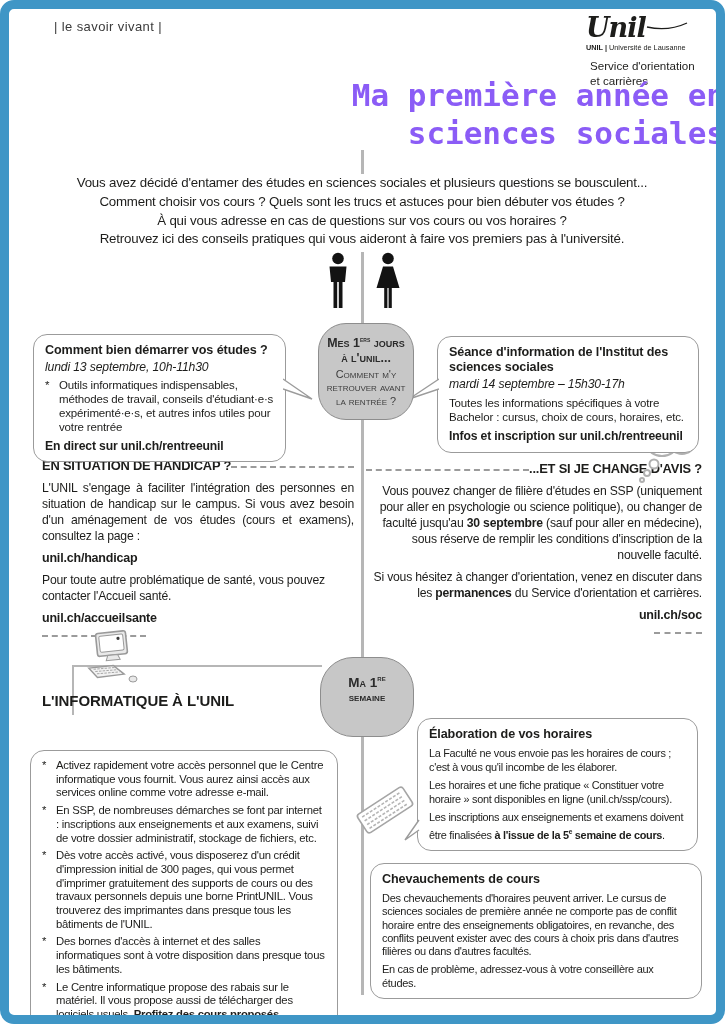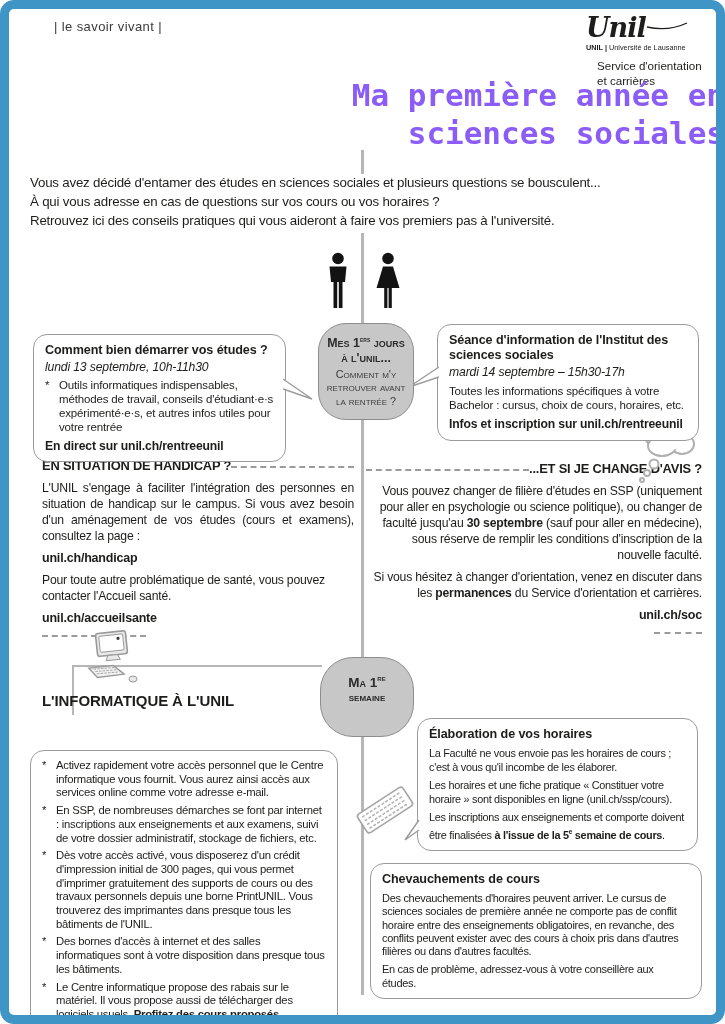--- a/index.html
+++ b/index.html
@@ -7,35 +7,35 @@
   .page { position:relative; width:725px; height:1024px; background:#fff; overflow:hidden; }
   .frame { position:absolute; inset:0; border:9px solid #3f96c6; border-radius:14px; pointer-events:none; z-index:50; }
 
   
   .tagline { position:absolute; left:54px; top:19px; font-size:13px; color:#3a3a3a; letter-spacing:.4px; }
   .logo-block { position:absolute; left:586px; top:14px; width:124px; }
   .unil-script { font-family:"DejaVu Serif", serif; font-style:italic; font-weight:600; font-size:27px; line-height:28px; color:#1d1d1b; letter-spacing:-1px; }
   .unil-swash { position:relative; top:-7px; }
   .logo-caption { font-size:7.3px; color:#1d1d1b; margin-top:1px; white-space:nowrap; }
   .logo-caption b { font-weight:700; }
-  .service { font-size:11.6px; line-height:14.5px; margin-top:7px; margin-left:11px; }
+  .service { font-size:11.6px; line-height:14.5px; margin-top:7px; margin-left:4px; }
 
   
   .title { position:absolute; left:0; right:0; top:76px; text-align:right;
            font-family:"DejaVu Sans Mono", monospace; font-weight:700; font-size:31px; line-height:38px; color:#8b5cf6; }
 
   
   .vline { position:absolute; left:361px; top:150px; width:3px; height:845px; background:#b6b6b6; z-index:0; }
   .hconn { position:absolute; left:72px; top:665px; width:250px; height:2px; background:#b6b6b6; z-index:0; }
   .vconn-left { position:absolute; left:72px; top:665px; width:2px; height:50px; background:#b6b6b6; z-index:0; }
   .vconn-right { position:absolute; left:599px; top:768px; width:2px; height:62px; background:#b6b6b6; z-index:0; }
 
   
   .intro { position:absolute; left:30px; top:174px; width:664px; background:#fff; z-index:1;
-           font-size:13.3px; line-height:18.8px; letter-spacing:-.2px; padding-bottom:3px; }
+           text-align:center; font-size:13.3px; line-height:18.8px; letter-spacing:-.2px; padding-bottom:3px; }
 
   
   .pict { position:absolute; z-index:2; }
   .pict-man { left:323px; top:252px; }
   .pict-woman { left:371px; top:252px; }
 
   
   .badge { position:absolute; z-index:4; background:#c7c7c7; border:1px solid #8d8d8d; text-align:center;
            font-variant:small-caps; color:#2b2b2b; }
   .badge1 { left:318px; top:323px; width:96px; height:97px; border-radius:28px; padding:9px 5px 0; }
@@ -47,21 +47,21 @@
   sup.sc-sup { font-size:.6em; vertical-align:super; }
 
   
   .box { position:absolute; background:#fff; border:1.4px solid #9b9b9b; border-radius:14px;
          padding:8px 11px; z-index:2; font-size:11.5px; line-height:13.9px; letter-spacing:-.15px;margin-top:40px; }
   .box .bx-title { font-weight:700; font-size:12.6px; line-height:15px; letter-spacing:-.1px; }
   .box .bx-date { font-style:italic; font-size:12.2px; margin-top:3px; }
   .box .bx-p { margin-top:5px; }
   .box .bx-footer { font-weight:700; font-size:12.2px; margin-top:5px; }
   .box-demarrer { left:33px; top:294px; width:253px; }
-  .box-seance { left:437px; top:284px; width:262px; }
+  .box-seance { left:437px; top:296px; width:262px; }
   .box-horaires { left:417px; top:678px; width:281px; font-size:10.9px; line-height:13.6px; letter-spacing:-.3px; }
   .box-chev { left:370px; top:823px; width:332px; font-size:11px; line-height:13.3px; letter-spacing:-.3px; }
   .tail { position:absolute; z-index:3; }
 
   .b-row { display:flex; gap:6px; margin-top:4px; }
   .b-row .ast { width:8px; flex:0 0 8px; }
 
   
   .section { position:absolute; z-index:1; font-size:12.2px; line-height:16px; letter-spacing:-.2px; }
   .sec-head-row { display:flex; align-items:center; }
@@ -108,20 +108,21 @@
     <div>sciences sociales</div>
   </div>
 
   <div class="vline"></div>
   <div class="hconn"></div>
   <div class="vconn-left"></div>
   <div class="vconn-right"></div>
 
   <div class="intro">
     <div>Vous avez décidé d'entamer des études en sciences sociales et plusieurs questions se bousculent...</div>
+    <div>Comment choisir vos cours ? Quels sont les trucs et astuces pour bien débuter vos études ?</div>
     <div>À qui vous adresse en cas de questions sur vos cours ou vos horaires ?</div>
     <div>Retrouvez ici des conseils pratiques qui vous aideront à faire vos premiers pas à l'université.</div>
   </div>
 
   <div class="pict pict-man">
     <svg width="30" height="58" viewBox="0 0 30 58">
       <circle cx="15" cy="6.5" r="5.8" fill="#131313"></circle>
       <path fill="#131313" d="M6.5 14.5 H23.5 L22 30 H19.5 V56 H15.8 V30 H14.2 V56 H10.5 V30 H8 Z"></path>
     </svg>
   </div>
@@ -243,21 +244,21 @@
       <span class="ast">*</span>
       <span><span>Le Centre informatique propose des rabais sur le matériel. Il vous propose aussi de télécharger des logiciels usuels. </span><b>Profitez des cours proposés gratuitement</b><span> pour apprendre à vous en servir au mieux !</span></span>
     </div>
     <div class="info-link">unil.ch/ci</div>
   </div>
 
   <div class="box box-horaires">
     <div class="bx-title">Élaboration de vos horaires</div>
     <div class="bx-p">La Faculté ne vous envoie pas les horaires de cours ; c'est à vous qu'il incombe de les élaborer.</div>
     <div class="bx-p">Les horaires et une fiche pratique « Constituer votre horaire » sont disponibles en ligne (unil.ch/ssp/cours).</div>
-    <div class="bx-p"><span>Les inscriptions aux enseignements et comporte doivent être finalisées </span><b><span>à l'issue de la 5</span><sup class="sc-sup">e</sup><span> semaine de cours</span></b><span>.</span></div>
+    <div class="bx-p"><span>Les inscriptions aux enseignements et examens doivent être finalisées </span><b><span>à l'issue de la 5</span><sup class="sc-sup">e</sup><span> semaine de cours</span></b><span>.</span></div>
     <svg class="tail" style="left:-14px; bottom:8px;" width="16" height="24">
       <path d="M15 2 L1 22 L15 12" fill="#fff" stroke="#9b9b9b" stroke-width="1.4"></path>
     </svg>
   </div>
 
   <div class="icon-keyboard">
     <svg width="66" height="62" viewBox="0 0 66 62">
       <g transform="rotate(-33 33 31)">
         <rect x="6" y="20" width="54" height="22" rx="3" fill="#fff" stroke="#a5a5a5" stroke-width="1.6"></rect>
         <path d="M10 24.5 H56 M10 29 H56 M10 33.5 H56 M10 38 H56" stroke="#b5b5b5" stroke-width="1.6" stroke-dasharray="3 1.6"></path>

